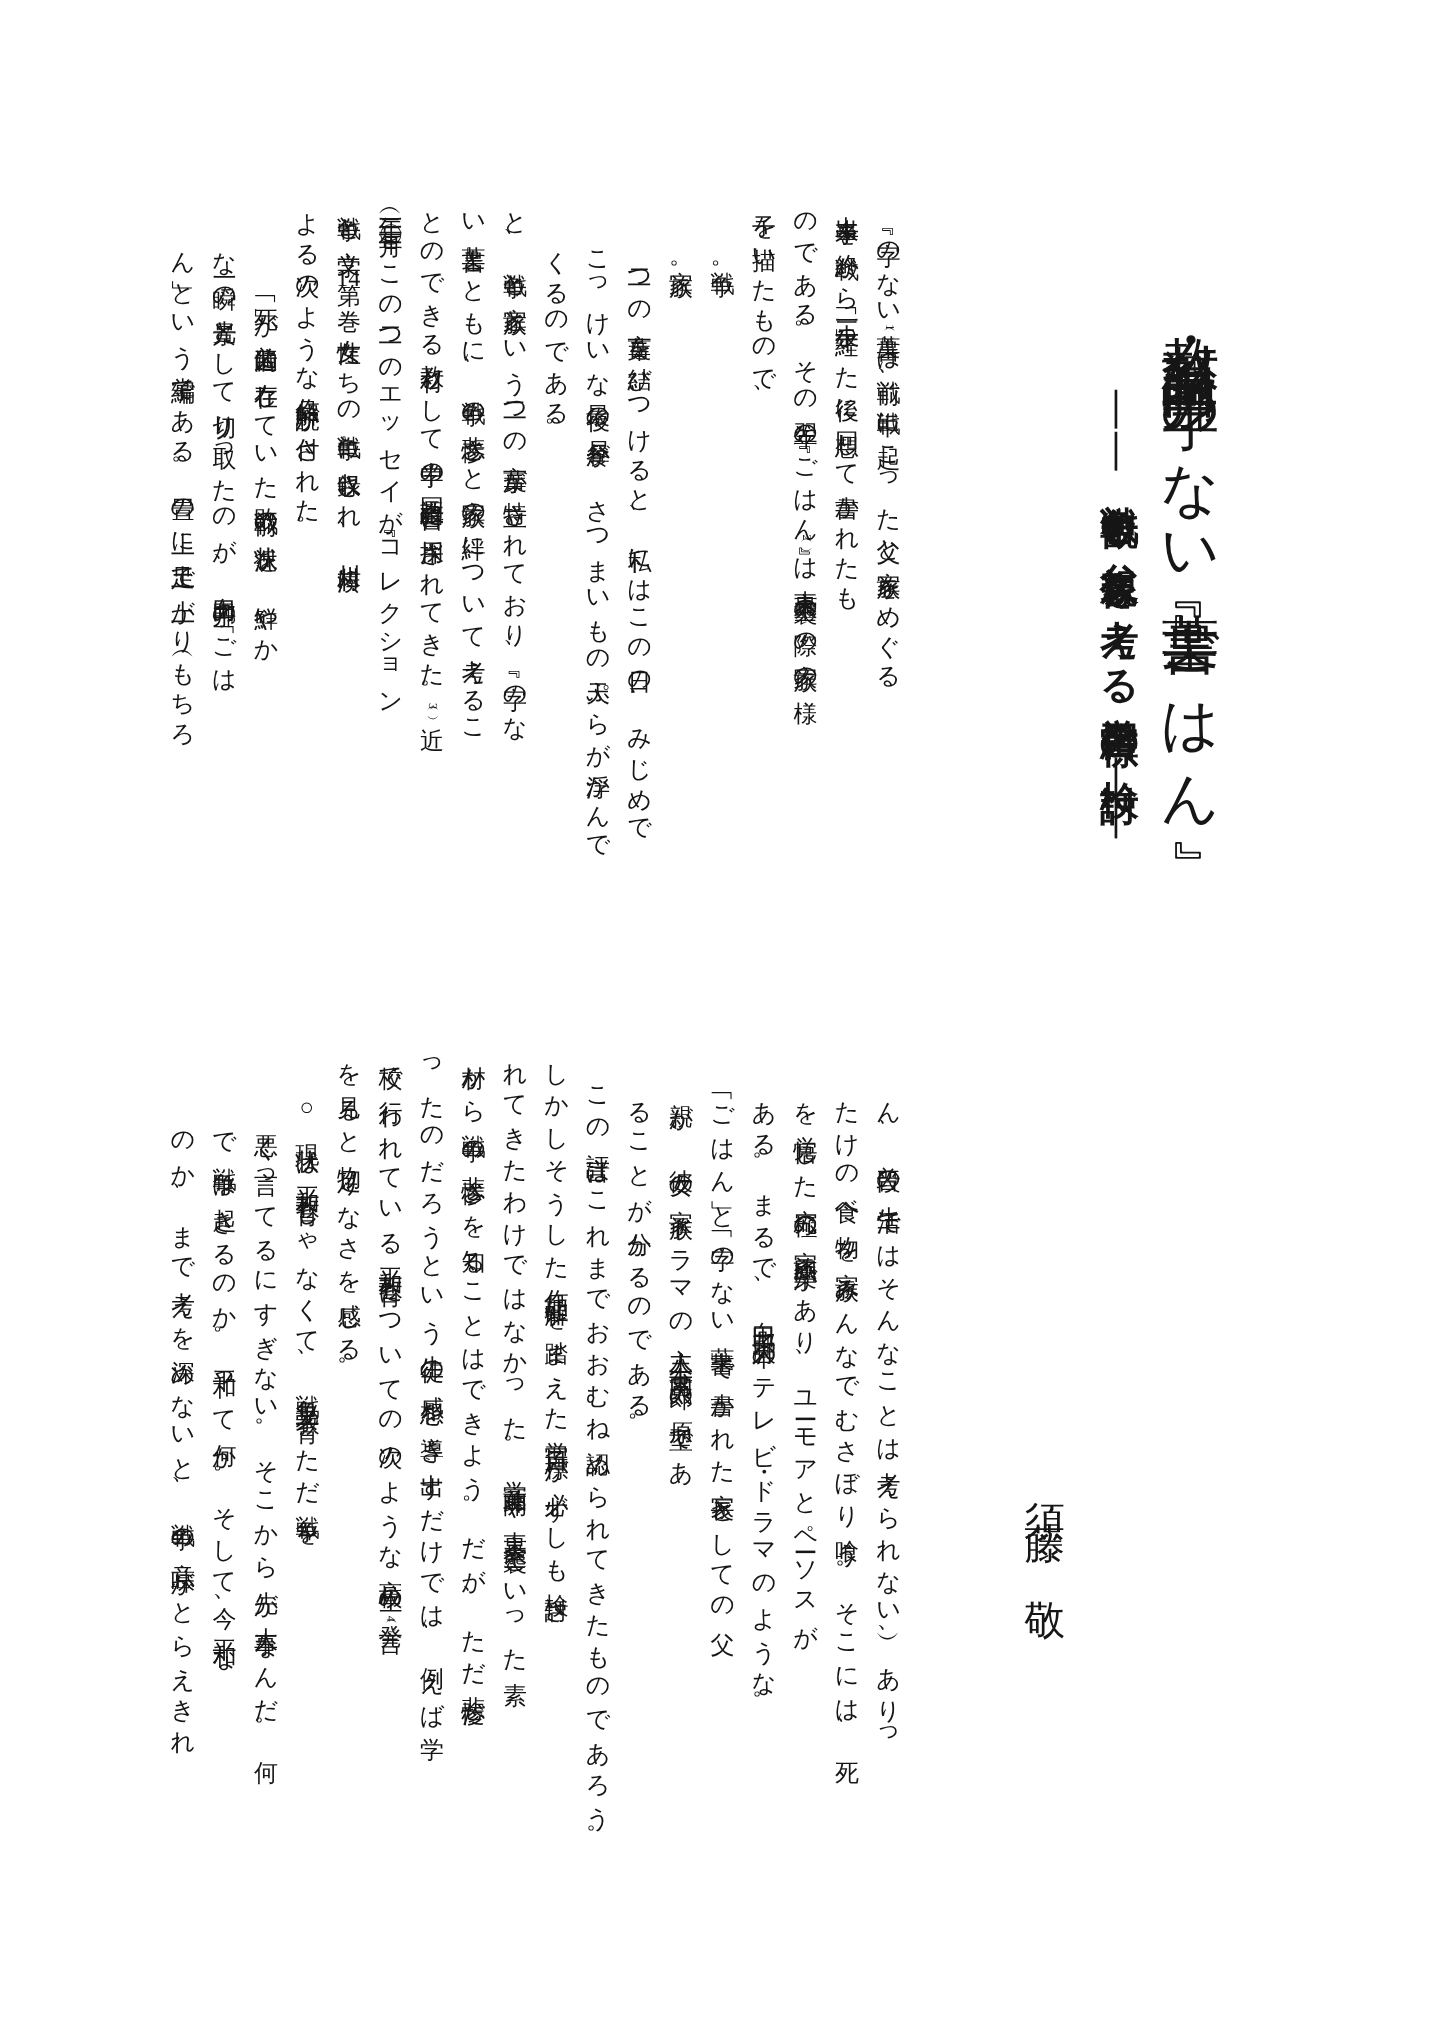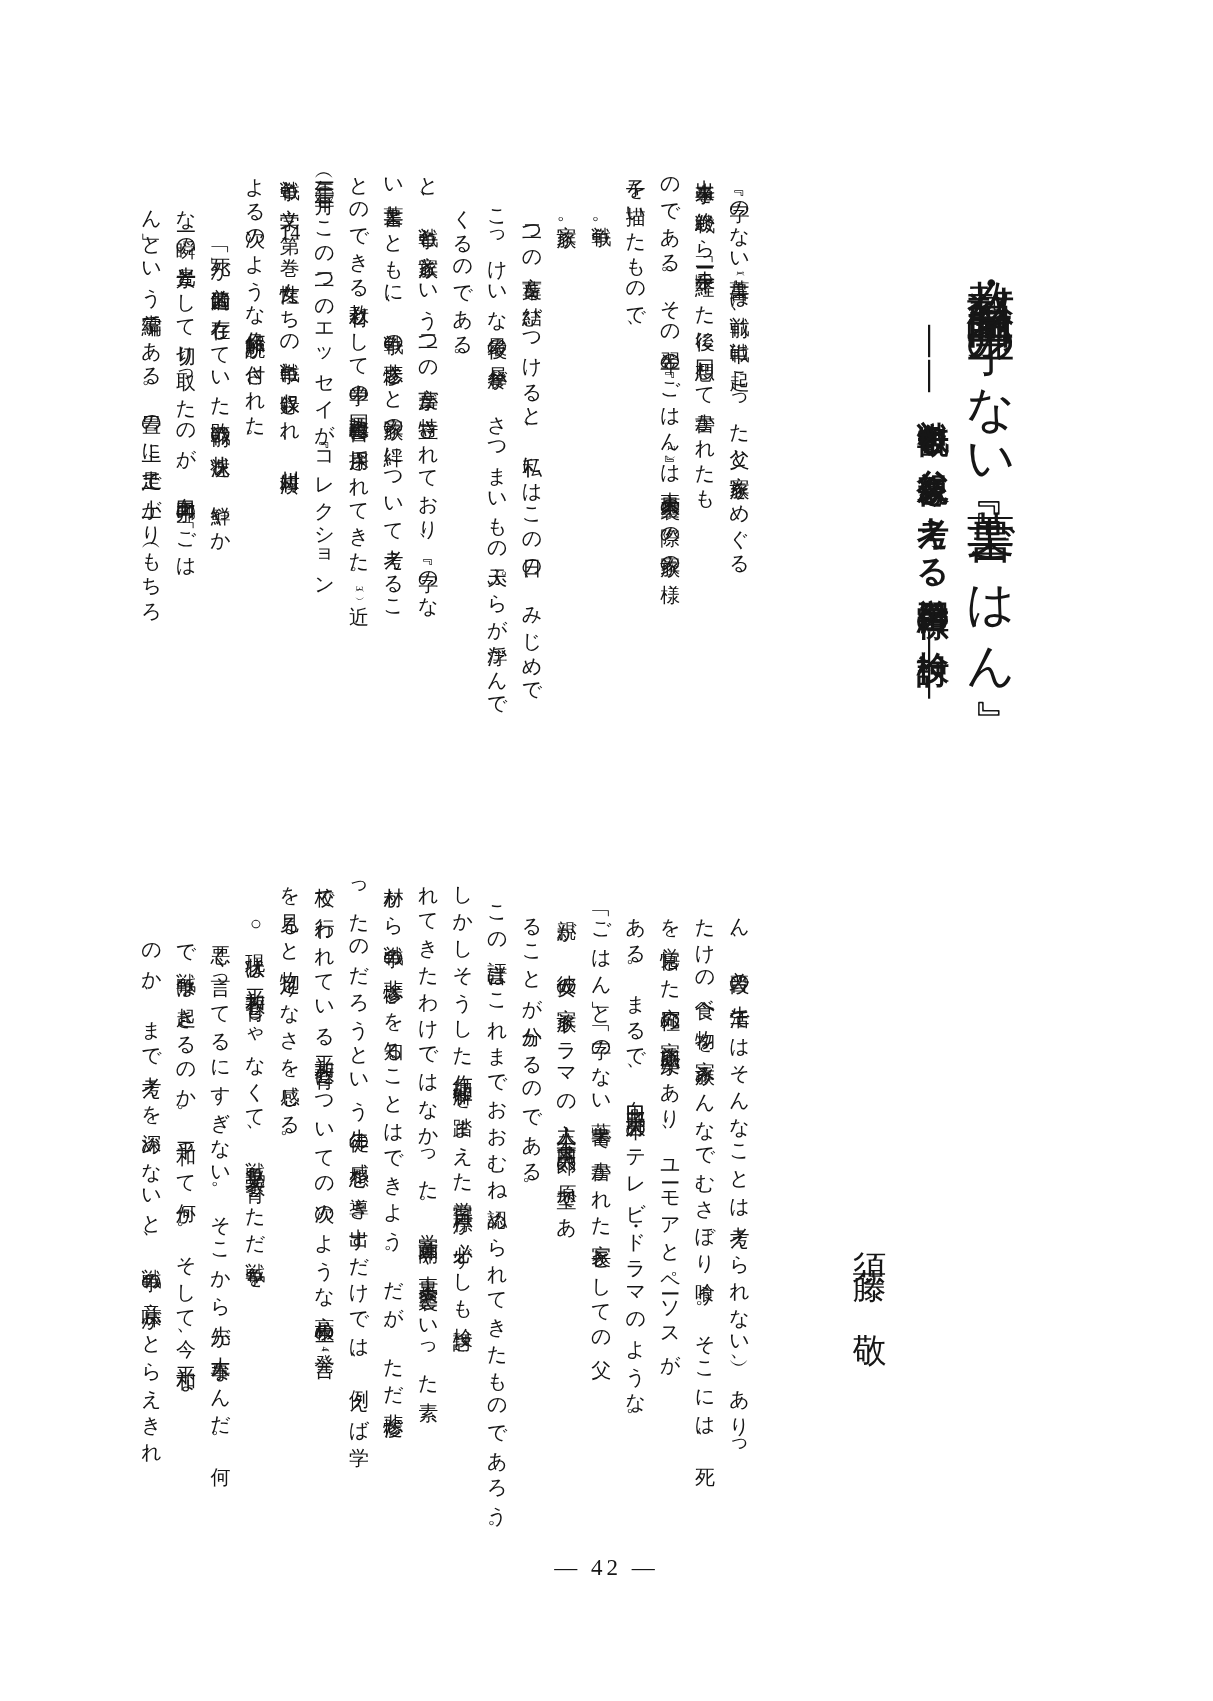--- a/index.html
+++ b/index.html
@@ -96,15 +96,14 @@
     <p>材から戦争の悲惨さを知ることはできよう。だが、ただ悲惨だ</p>
     <p>ったのだろうという生徒の感想を導き出すだけでは、例えば学</p>
     <p><span>校で行われている平和教育についての次のような高校生の発言</span><span class="note">（4）</span></p>
     <p>を見ると物足りなさを感じる。</p>
     <p class="qc">○現状は平和教育じゃなくて、戦争見学教育。ただ戦争を</p>
     <p class="qh">悪く言ってるにすぎない。そこから先が大事なんだ。何</p>
     <p class="qh">で戦争は起きるのか。平和って何か。そして今、平和な</p>
     <p class="qh">のか、まで考えを深めないと、戦争の意味がとらえきれ</p>
   </div>
 
-  <div class="page-number">― 42 ―</div>
 
 </div>
 
 </body></html>

